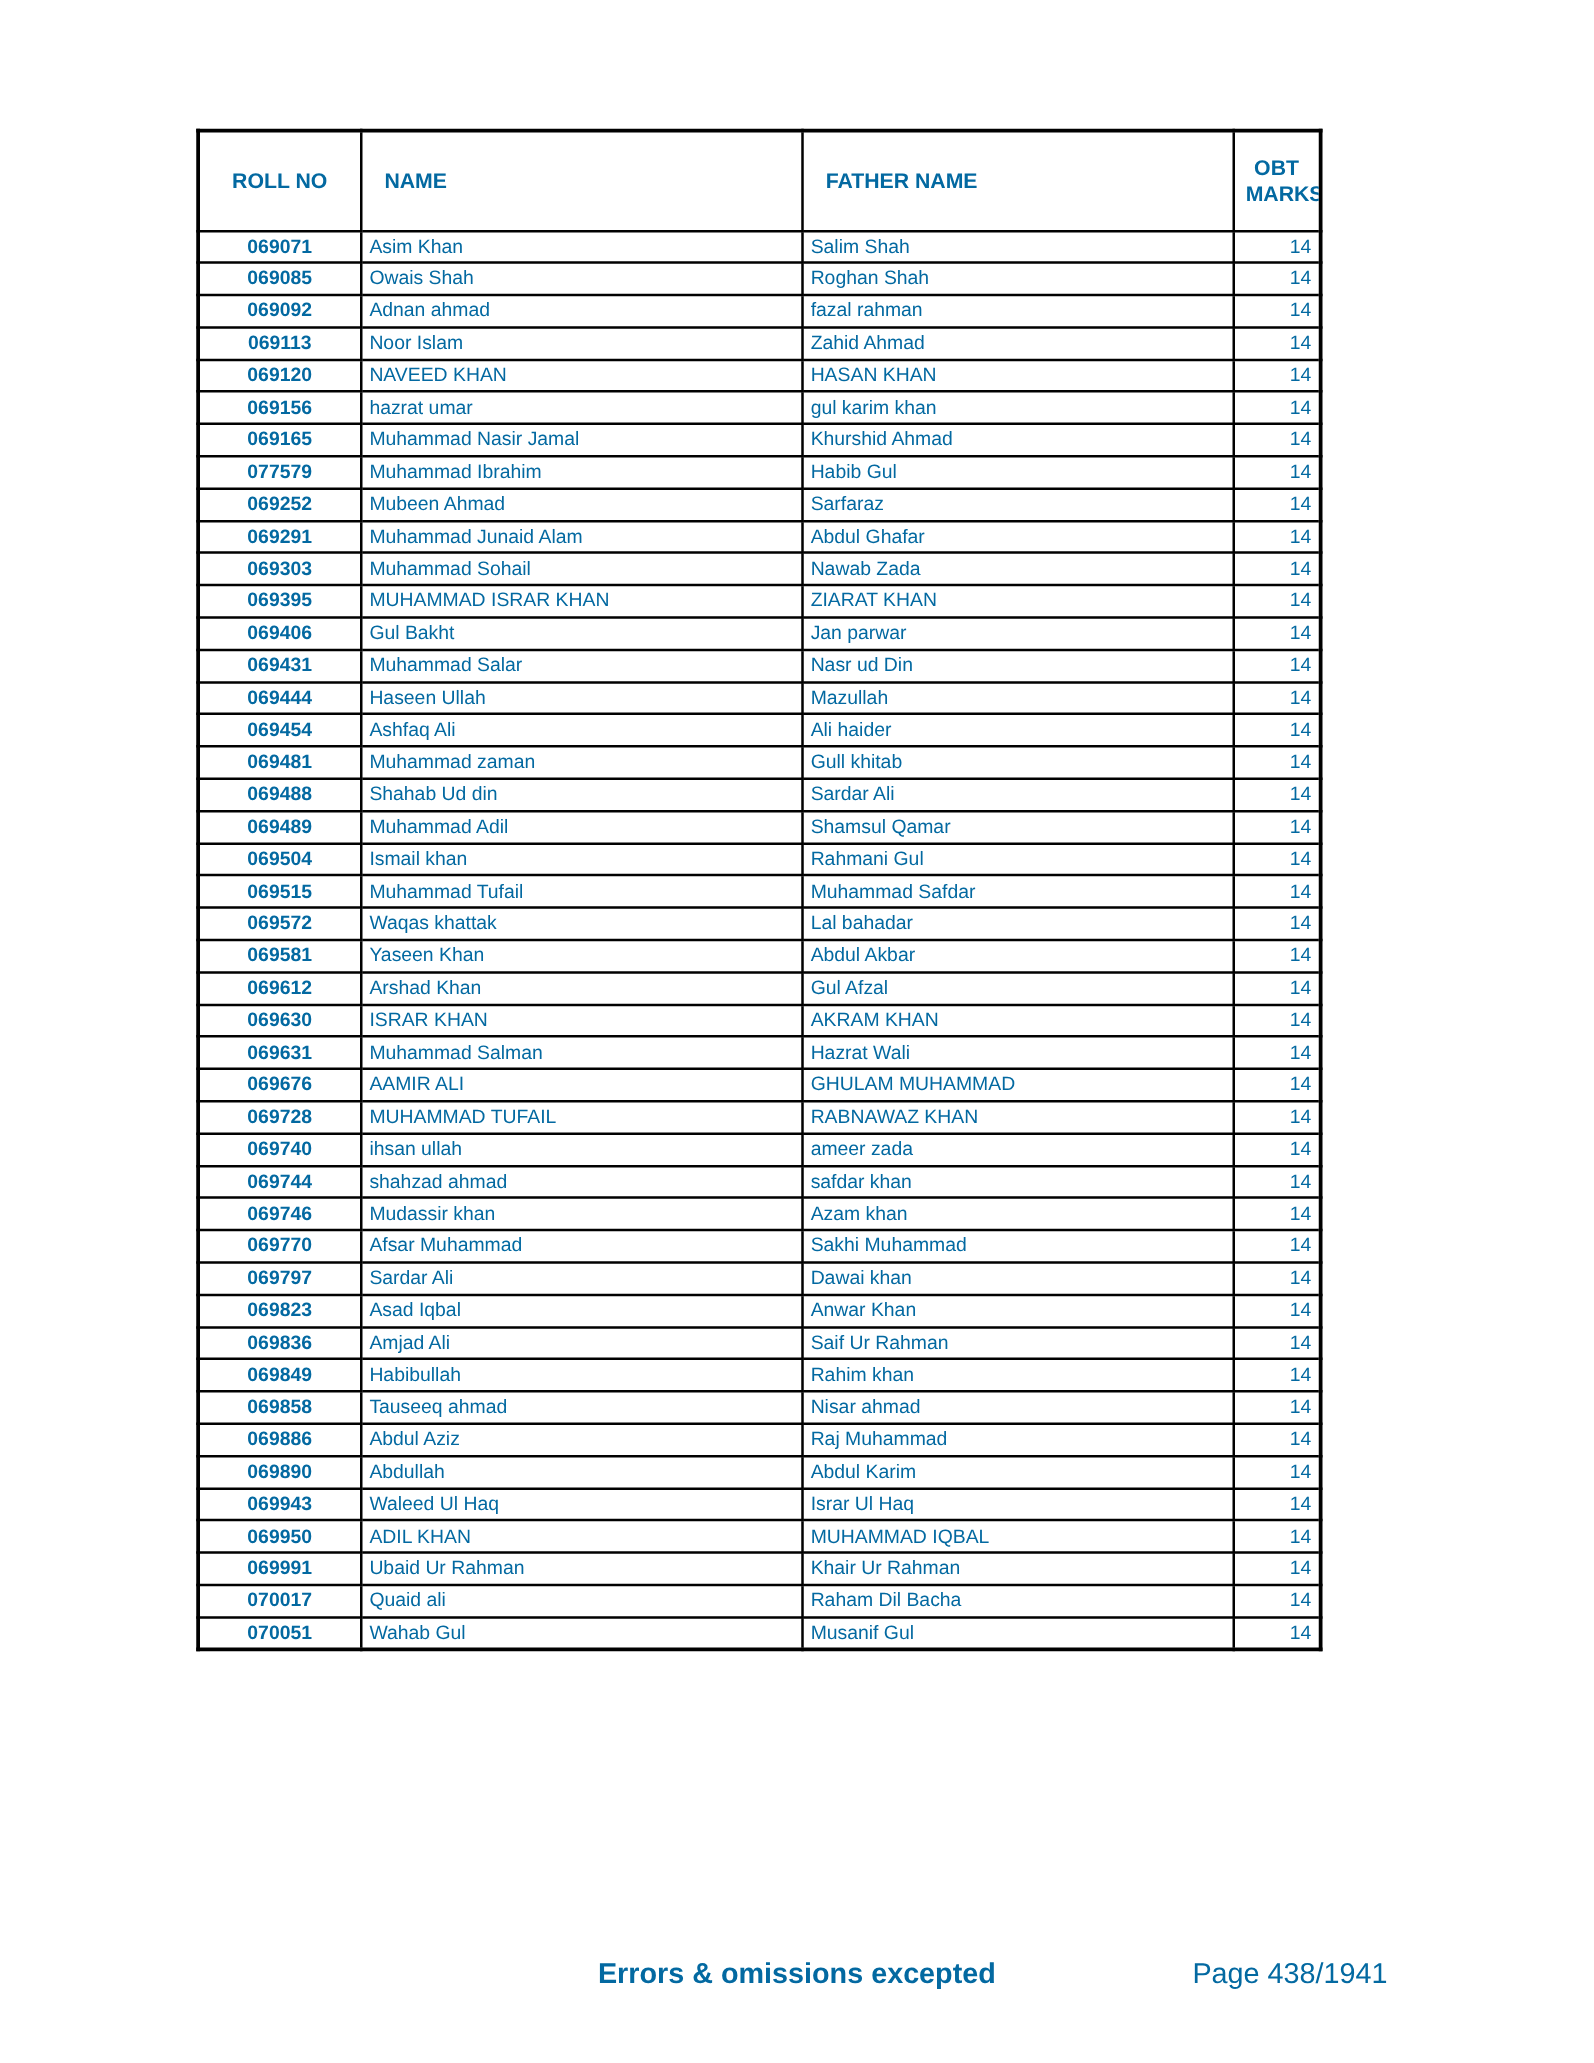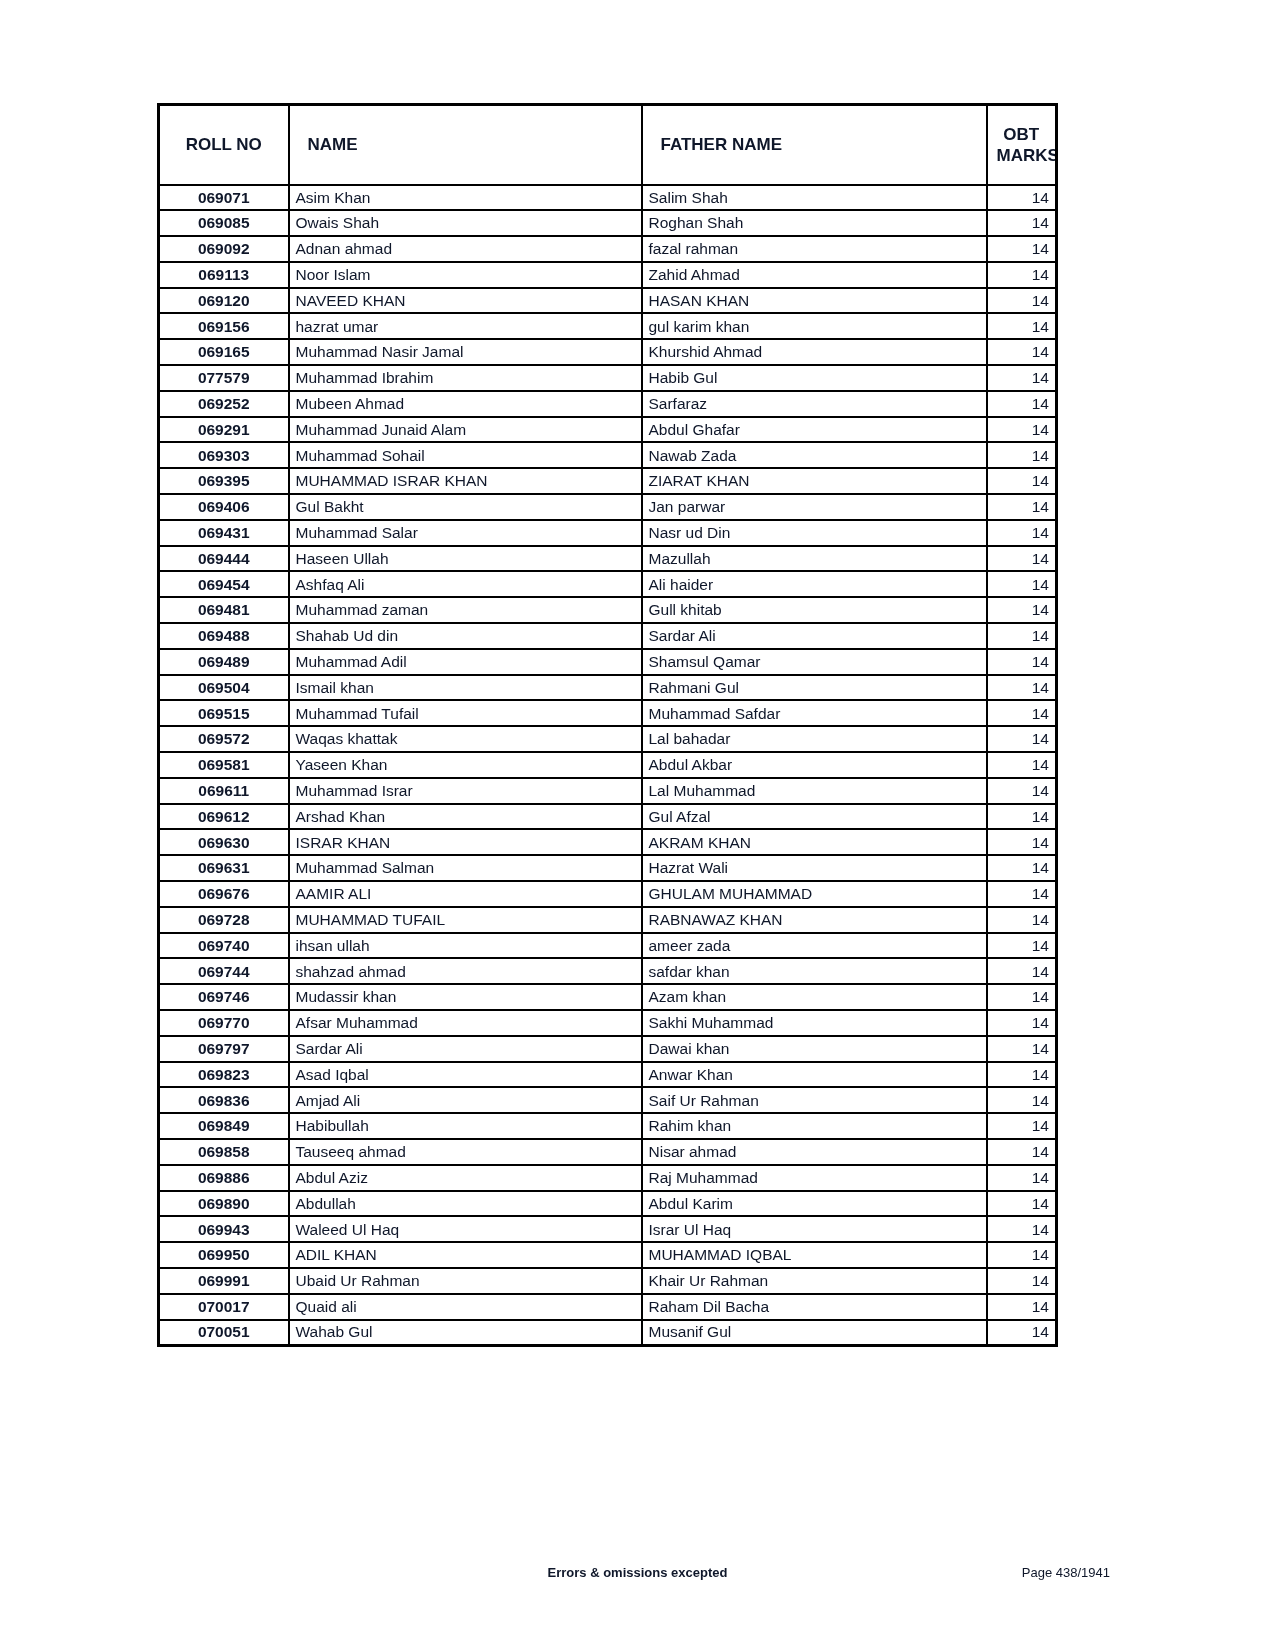--- a/index.html
+++ b/index.html
@@ -6,21 +6,21 @@
     margin: 0;
     padding: 0;
     background: #ffffff;
   }
   .page {
     position: relative;
     width: 1275px;
     height: 1650px;
     background: #ffffff;
     font-family: "Liberation Sans", sans-serif;
-    color: #0f172a;
+    color: #0369a1;
     overflow: hidden;
   }
   table.results-table {
     position: absolute;
     left: 157px;
     top: 103px;
     width: 898px;
     border-collapse: collapse;
     table-layout: fixed;
     border: 3px solid #000000;
@@ -54,21 +54,21 @@
   td.col-roll  { font-weight: bold; text-align: center; }
   td.col-name,
   td.col-father { text-align: left; }
   td.col-marks { text-align: right; }
   .footer {
     position: absolute;
     top: 1565px;
     left: 0;
     width: 1275px;
     height: 24px;
-    font-size: 13px;
+    font-size: 23px;
   }
   .footer-note {
     position: absolute;
     left: 50%;
     transform: translateX(-50%);
     font-weight: bold;
     white-space: nowrap;
   }
   .footer-page {
     position: absolute;
@@ -252,26 +252,20 @@
       <td class="col-marks">14</td>
     </tr>
 
     <tr class="data-row">
       <td class="col-roll">069581</td>
       <td class="col-name">Yaseen Khan</td>
       <td class="col-father">Abdul Akbar</td>
       <td class="col-marks">14</td>
     </tr>
 
-    <tr class="data-row">
-      <td class="col-roll">069611</td>
-      <td class="col-name">Muhammad Israr</td>
-      <td class="col-father">Lal Muhammad</td>
-      <td class="col-marks">14</td>
-    </tr>
 
     <tr class="data-row">
       <td class="col-roll">069612</td>
       <td class="col-name">Arshad Khan</td>
       <td class="col-father">Gul Afzal</td>
       <td class="col-marks">14</td>
     </tr>
 
     <tr class="data-row">
       <td class="col-roll">069630</td>

